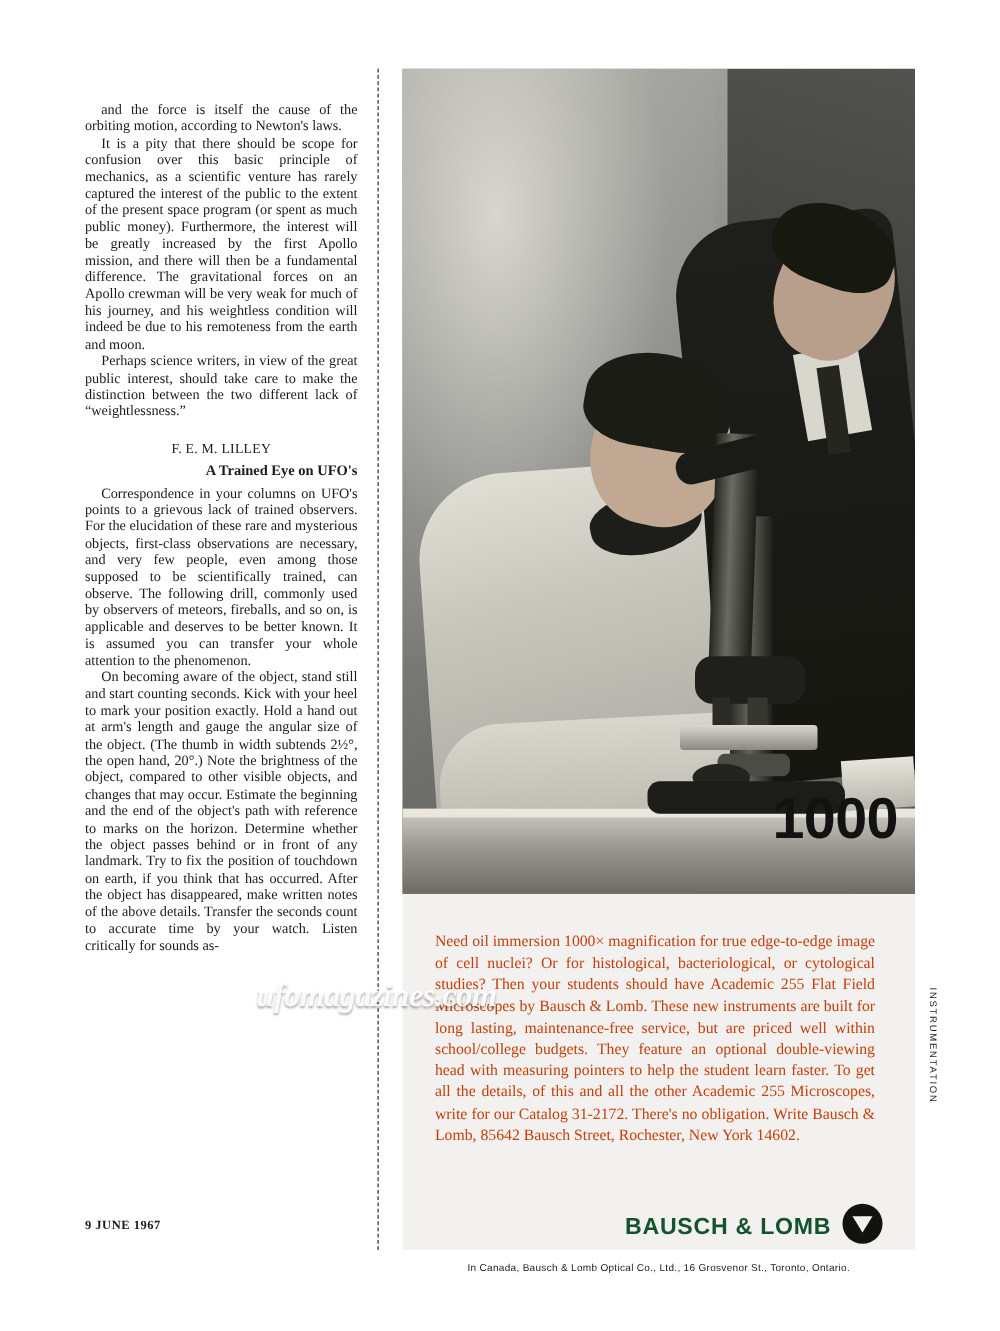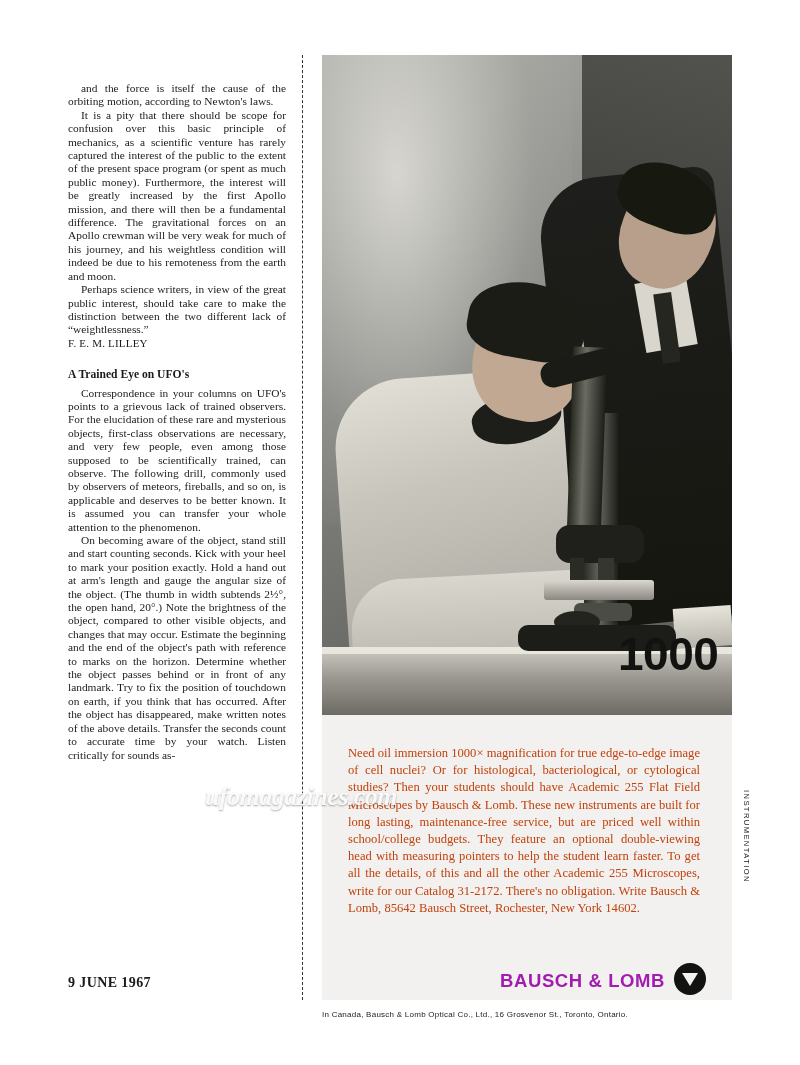--- a/index.html
+++ b/index.html
@@ -34,44 +34,44 @@
     line-height: 13.4px;
     text-align: justify;
     color: #1a1a1a;
   }
   .left-col p {
     margin: 0 0 0 0;
     text-indent: 13px;
     hyphens: auto;
   }
   .signature {
-    margin-top: 0;
-    text-align: left;
+    margin-top: 16px;
+    text-align: center;
     font-size: 11px;
     letter-spacing: 0.2px;
   }
   .affiliation {
     margin-top: 1px;
     font-style: italic;
     font-size: 11.2px;
     line-height: 13.4px;
     text-align: left;
   }
   .section-head {
-    margin-top: 18px;
+    margin-top: 4px;
     margin-bottom: 5px;
     font-weight: bold;
     font-size: 11.6px;
-    text-align: left;
+    text-align: right;
   }
   .footer-date {
     position: absolute;
     left: 68px;
     top: 975px;
-    font-size: 14px;
+    font-size: 10px;
     font-weight: bold;
     letter-spacing: 0.4px;
     color: #1a1a1a;
   }
 
   
   .dash-rule {
     position: absolute;
     left: 302px;
     top: 55px;
@@ -290,21 +290,21 @@
   }
 
   .brand {
     position: absolute;
     left: 178px;
     top: 915px;
     font-family: "Liberation Sans", sans-serif;
     font-weight: bold;
     font-size: 18.5px;
     letter-spacing: 0.6px;
-    color: #a21caf;
+    color: #14532d;
     white-space: nowrap;
   }
   .brand-mark {
     position: absolute;
     left: 352px;
     top: 908px;
     width: 32px;
     height: 32px;
   }
   .brand-mark .circ {
@@ -320,20 +320,21 @@
     border-left: 8px solid transparent;
     border-right: 8px solid transparent;
     border-top: 13px solid #f2f1ef;
   }
 
   .ad-fineprint {
     position: absolute;
     left: 0;
     top: 955px;
     width: 410px;
+    text-align: center;
     font-family: "Liberation Sans", sans-serif;
     font-size: 8px;
     letter-spacing: 0.25px;
     color: #1c1c18;
   }
 
   
   .side-label {
     position: absolute;
     left: 742px;

